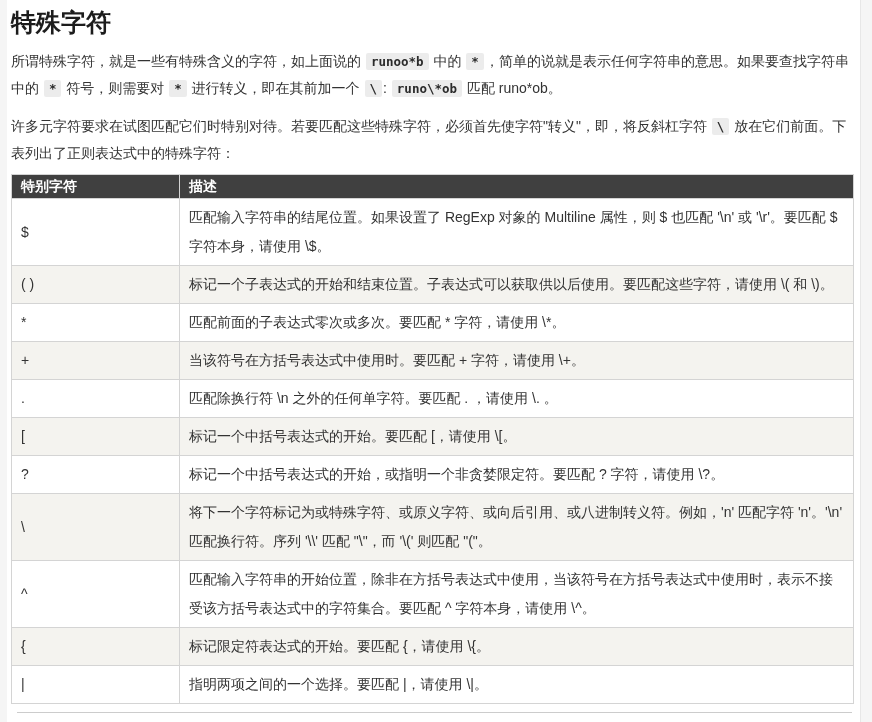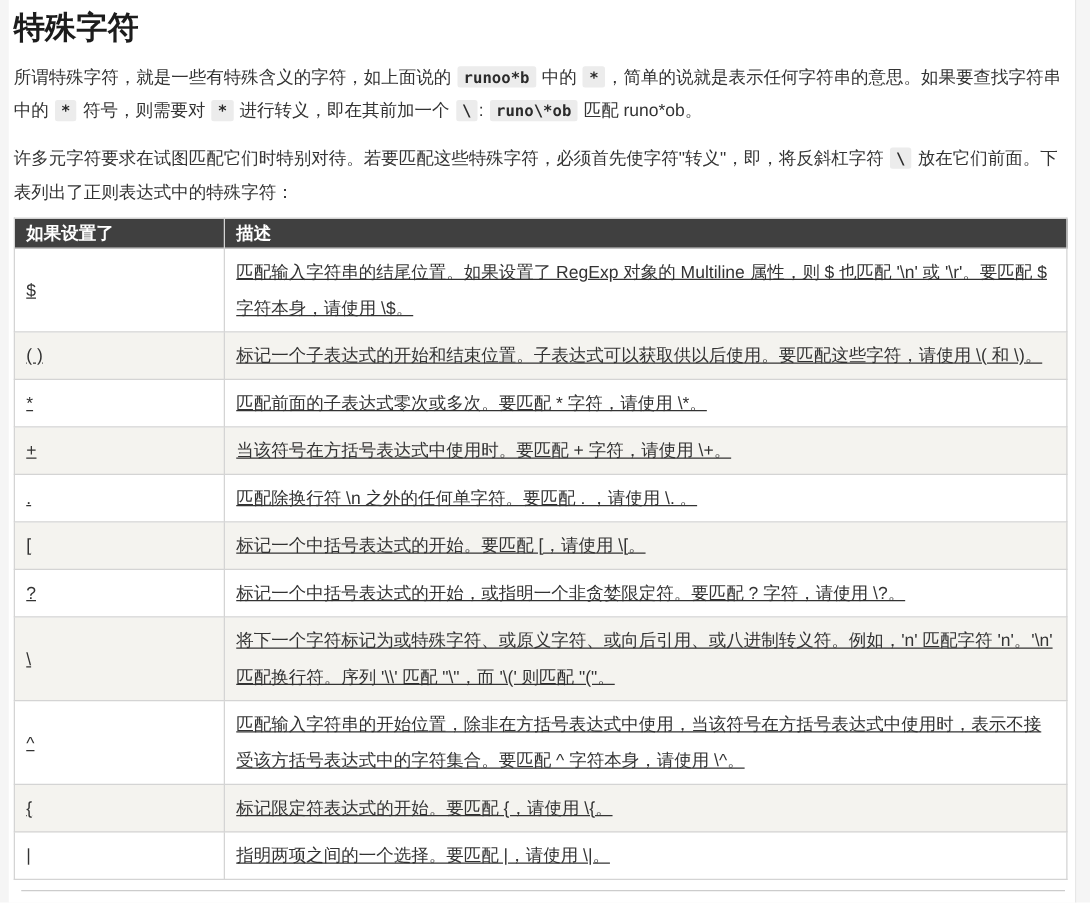--- a/index.html
+++ b/index.html
@@ -56,21 +56,20 @@
   table.ref th{
     background:var(--header-bg);color:var(--header-text);
     font-size:14px;font-weight:bold;
     padding:2px 9px;line-height:19px;
   }
   table.ref td{
     font-size:14px;line-height:29px;
     padding:4px 9px;color:var(--text);
     background:#ffffff;
     word-break:break-all;
-    text-decoration:underline;
   }
   table.ref tbody tr:nth-child(even) td{background:var(--stripe-bg);}
   .col-char{width:168px;}
   hr.divider{
     border:none;border-top:1px solid #cccccc;
     margin:8px 2px 0 6px;
   }
 </style>
 </head>
 <body>
@@ -82,21 +81,21 @@
 
   <p class="para">许多元字符要求在试图匹配它们时特别对待。若要匹配这些特殊字符，必须首先使字符"转义"，即，将反斜杠字符 <code class="chip">\</code> 放在它们前面。下表列出了正则表达式中的特殊字符：</p>
 
   <table class="ref">
     <colgroup>
         <col class="col-char">
         <col>
       </colgroup>
     <thead>
       <tr>
-        <th>如果设置了</th>
+        <th>特别字符</th>
         <th>描述</th>
       </tr>
     </thead>
     <tbody id="table-body">
         <tr>
           <td>$</td>
           <td>匹配输入字符串的结尾位置。如果设置了 RegExp 对象的 Multiline 属性，则 $ 也匹配 '\n' 或 '\r'。要匹配 $ 字符本身，请使用 \$。</td>
         </tr>
         <tr>
           <td>( )</td>

